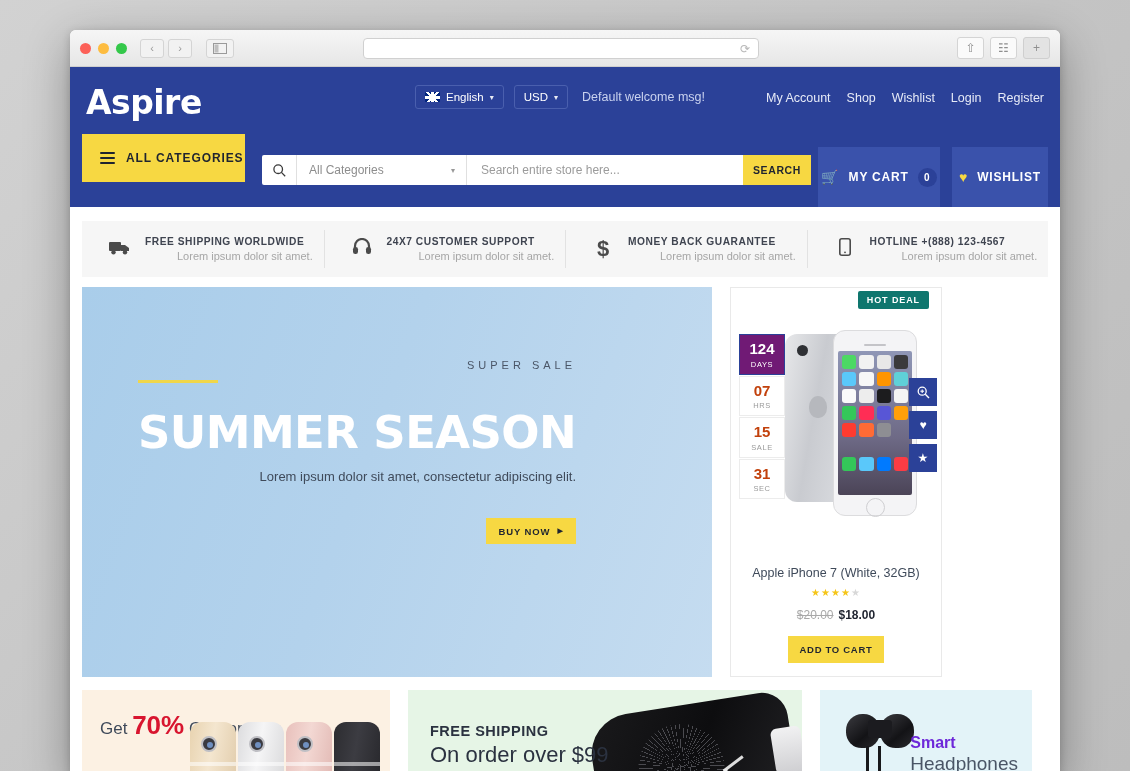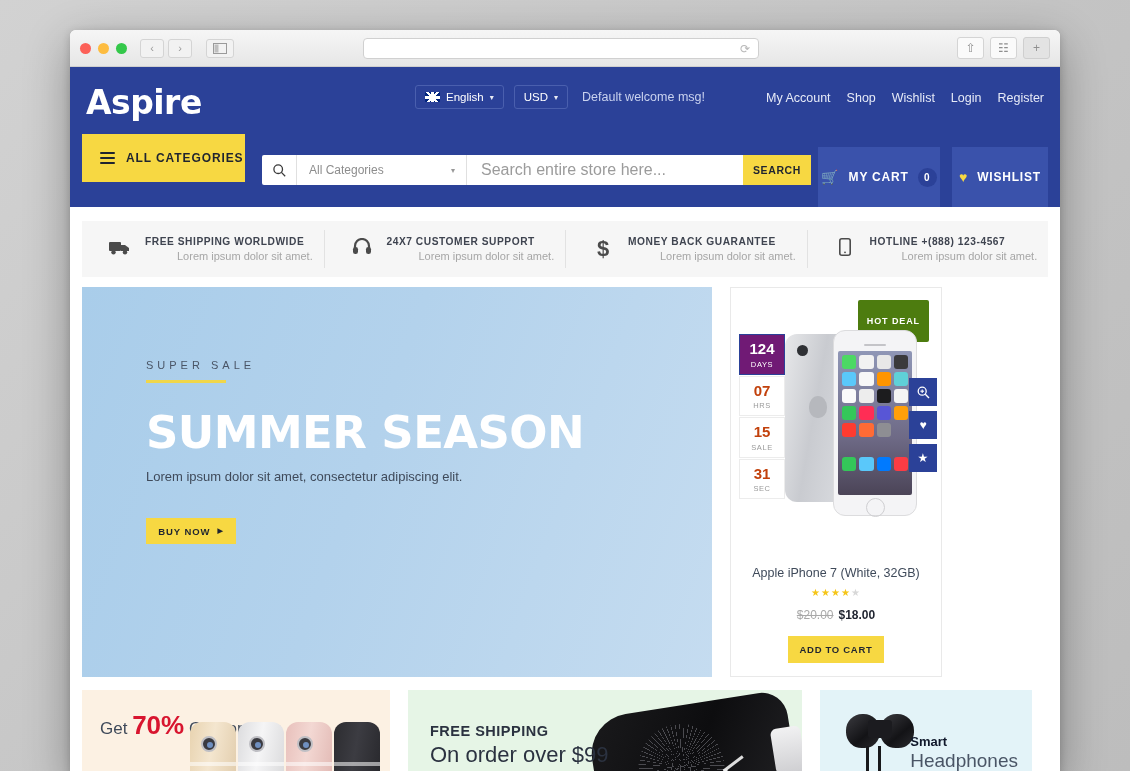--- a/index.html
+++ b/index.html
@@ -123,21 +123,21 @@
   }
   .sicon { width: 34px; display: flex; justify-content: center; color: #3a3a3a; font-size: 14px; }
   .catsel {
     width: 170px; height: 100%; border-left: 1px solid #e0e0e0;
     display: flex; align-items: center; justify-content: space-between;
     padding: 0 11px 0 12px; font-size: 12px; color: #8d8d8d;
   }
   .qinput {
     flex: 1; border-left: 1px solid #e0e0e0; height: 100%;
     display: flex; align-items: center; padding-left: 14px;
-    font-size: 16px; color: #9b9b9b;
+    font-size: 12px; color: #9b9b9b;
   }
   .searchbtn {
     width: 68px; height: 100%; background: #f7d842;
     display: flex; align-items: center; justify-content: center;
     color: #1f2430; font-size: 10.5px; font-weight: bold; letter-spacing: .6px;
   }
   .cartbtn, .wishbtn {
     position: absolute; top: 0; height: 60px;
     background: #3a52ab;
     display: flex; align-items: center; justify-content: center; gap: 9px;
@@ -168,21 +168,21 @@
   .feat .fsub { font-size: 11px; color: #a6a6a6; margin-top: 3px; margin-left: 32px; }
 
   
   .main { margin: 10px 12px 0; display: flex; gap: 18px; }
 
   .hero {
     width: 630px; height: 390px;
     background: linear-gradient(110deg,#a9cdea 0%, #b3d2ec 45%, #c5dcf0 100%);
     position: relative; overflow: hidden;
   }
-  .hero-text { position: absolute; left: 64px; top: 72px; }
+  .hero-text { position: absolute; left: 56px; top: 72px; text-align: right; }
   .supersale {
     font-size: 11px; letter-spacing: 4px; color: #4a5566; font-weight: 500;
   }
   .rule { width: 80px; height: 3px; background: #f0d64a; margin-top: 9px; }
   .hero-h1 {
     margin-top: 23px;
     font-size: 45px; font-weight: bold; color: #fff; letter-spacing: -.6px;
     font-family: "DejaVu Sans", sans-serif;
   }
   .hero-sub { margin-top: 10px; font-size: 13px; color: #3f4a5a; }
@@ -252,24 +252,24 @@
     transform: rotate(0deg);
     clip-path: polygon(50% 0%, 100% 55%, 86% 88%, 50% 100%, 14% 88%, 0% 55%);
   }
 
   .deal {
     width: 212px; height: 390px;
     border: 1px solid #e9e9e9; background: #fff;
     position: relative;
   }
   .hotdeal {
-    position: absolute; right: 12px; top: 12px;
-    background: #4d7c0f; color: #fff;
+    position: absolute; right: 12px; top: 3px;
+    background: #0f766e; color: #fff;
     font-size: 9px; font-weight: bold; letter-spacing: .9px;
-    padding: 16px 9px; border-radius: 2px;
+    padding: 4px 9px; border-radius: 2px;
   }
   .phone-shot {
     position: absolute; left: 46px; top: 42px; width: 142px; height: 190px;
   }
   .phone-back {
     position:absolute; left: 8px; top: 4px; width: 66px; height: 168px;
     background: linear-gradient(100deg,#e7e8ea,#c9cbd0 45%,#dcdee2);
     border-radius: 12px;
   }
   .phone-back .cam { position:absolute; left: 12px; top: 11px; width: 11px; height: 11px; border-radius:50%; background:#2e3034;}
@@ -352,21 +352,21 @@
   }
   .dial {
     position: absolute; left: 44px; top: 18px; width: 86px; height: 86px;
     border-radius: 50%;
     background: repeating-conic-gradient(#4b4b50 0 1deg, transparent 1deg 6deg);
   }
   .hand-h { position:absolute; left: 84px; top: 52px; width: 24px; height: 3px; background:#ddd; transform-origin: left center; transform: rotate(-28deg);}
   .hand-m { position:absolute; left: 84px; top: 52px; width: 4px; height: 22px; background:#eee; transform-origin: top center; transform: rotate(3deg);}
 
   .p3-text { position: absolute; right: 14px; top: 44px; text-align: left; }
-  .p3-text .l1 { font-size: 13px; font-weight: bold; color: #0f172a; }
+  .p3-text .l1 { font-size: 16px; font-weight: bold; color: #6d28d9; }
   .p3-text .l2 { font-size: 19px; color: #4a5566; margin-top: 1px; }
   .earbuds { position: absolute; left: 18px; top: 18px; width: 110px; height: 110px; }
   .bud-l, .bud-r {
     position:absolute; top: 6px; width: 34px; height: 34px; border-radius: 48% 48% 46% 46%;
     background: linear-gradient(140deg,#3b3b40,#131316 60%,#2a2a2e);
   }
   .bud-l { left: 8px; } .bud-r { left: 42px; }
   .bud-mid { position:absolute; left: 30px; top: 12px; width: 24px; height: 18px; background:#1b1b1f; border-radius:3px;}
   .cord-l, .cord-r { position:absolute; top: 38px; width: 3px; height: 62px; background:#18181b; }
   .cord-l { left: 28px; } .cord-r { left: 40px; }

